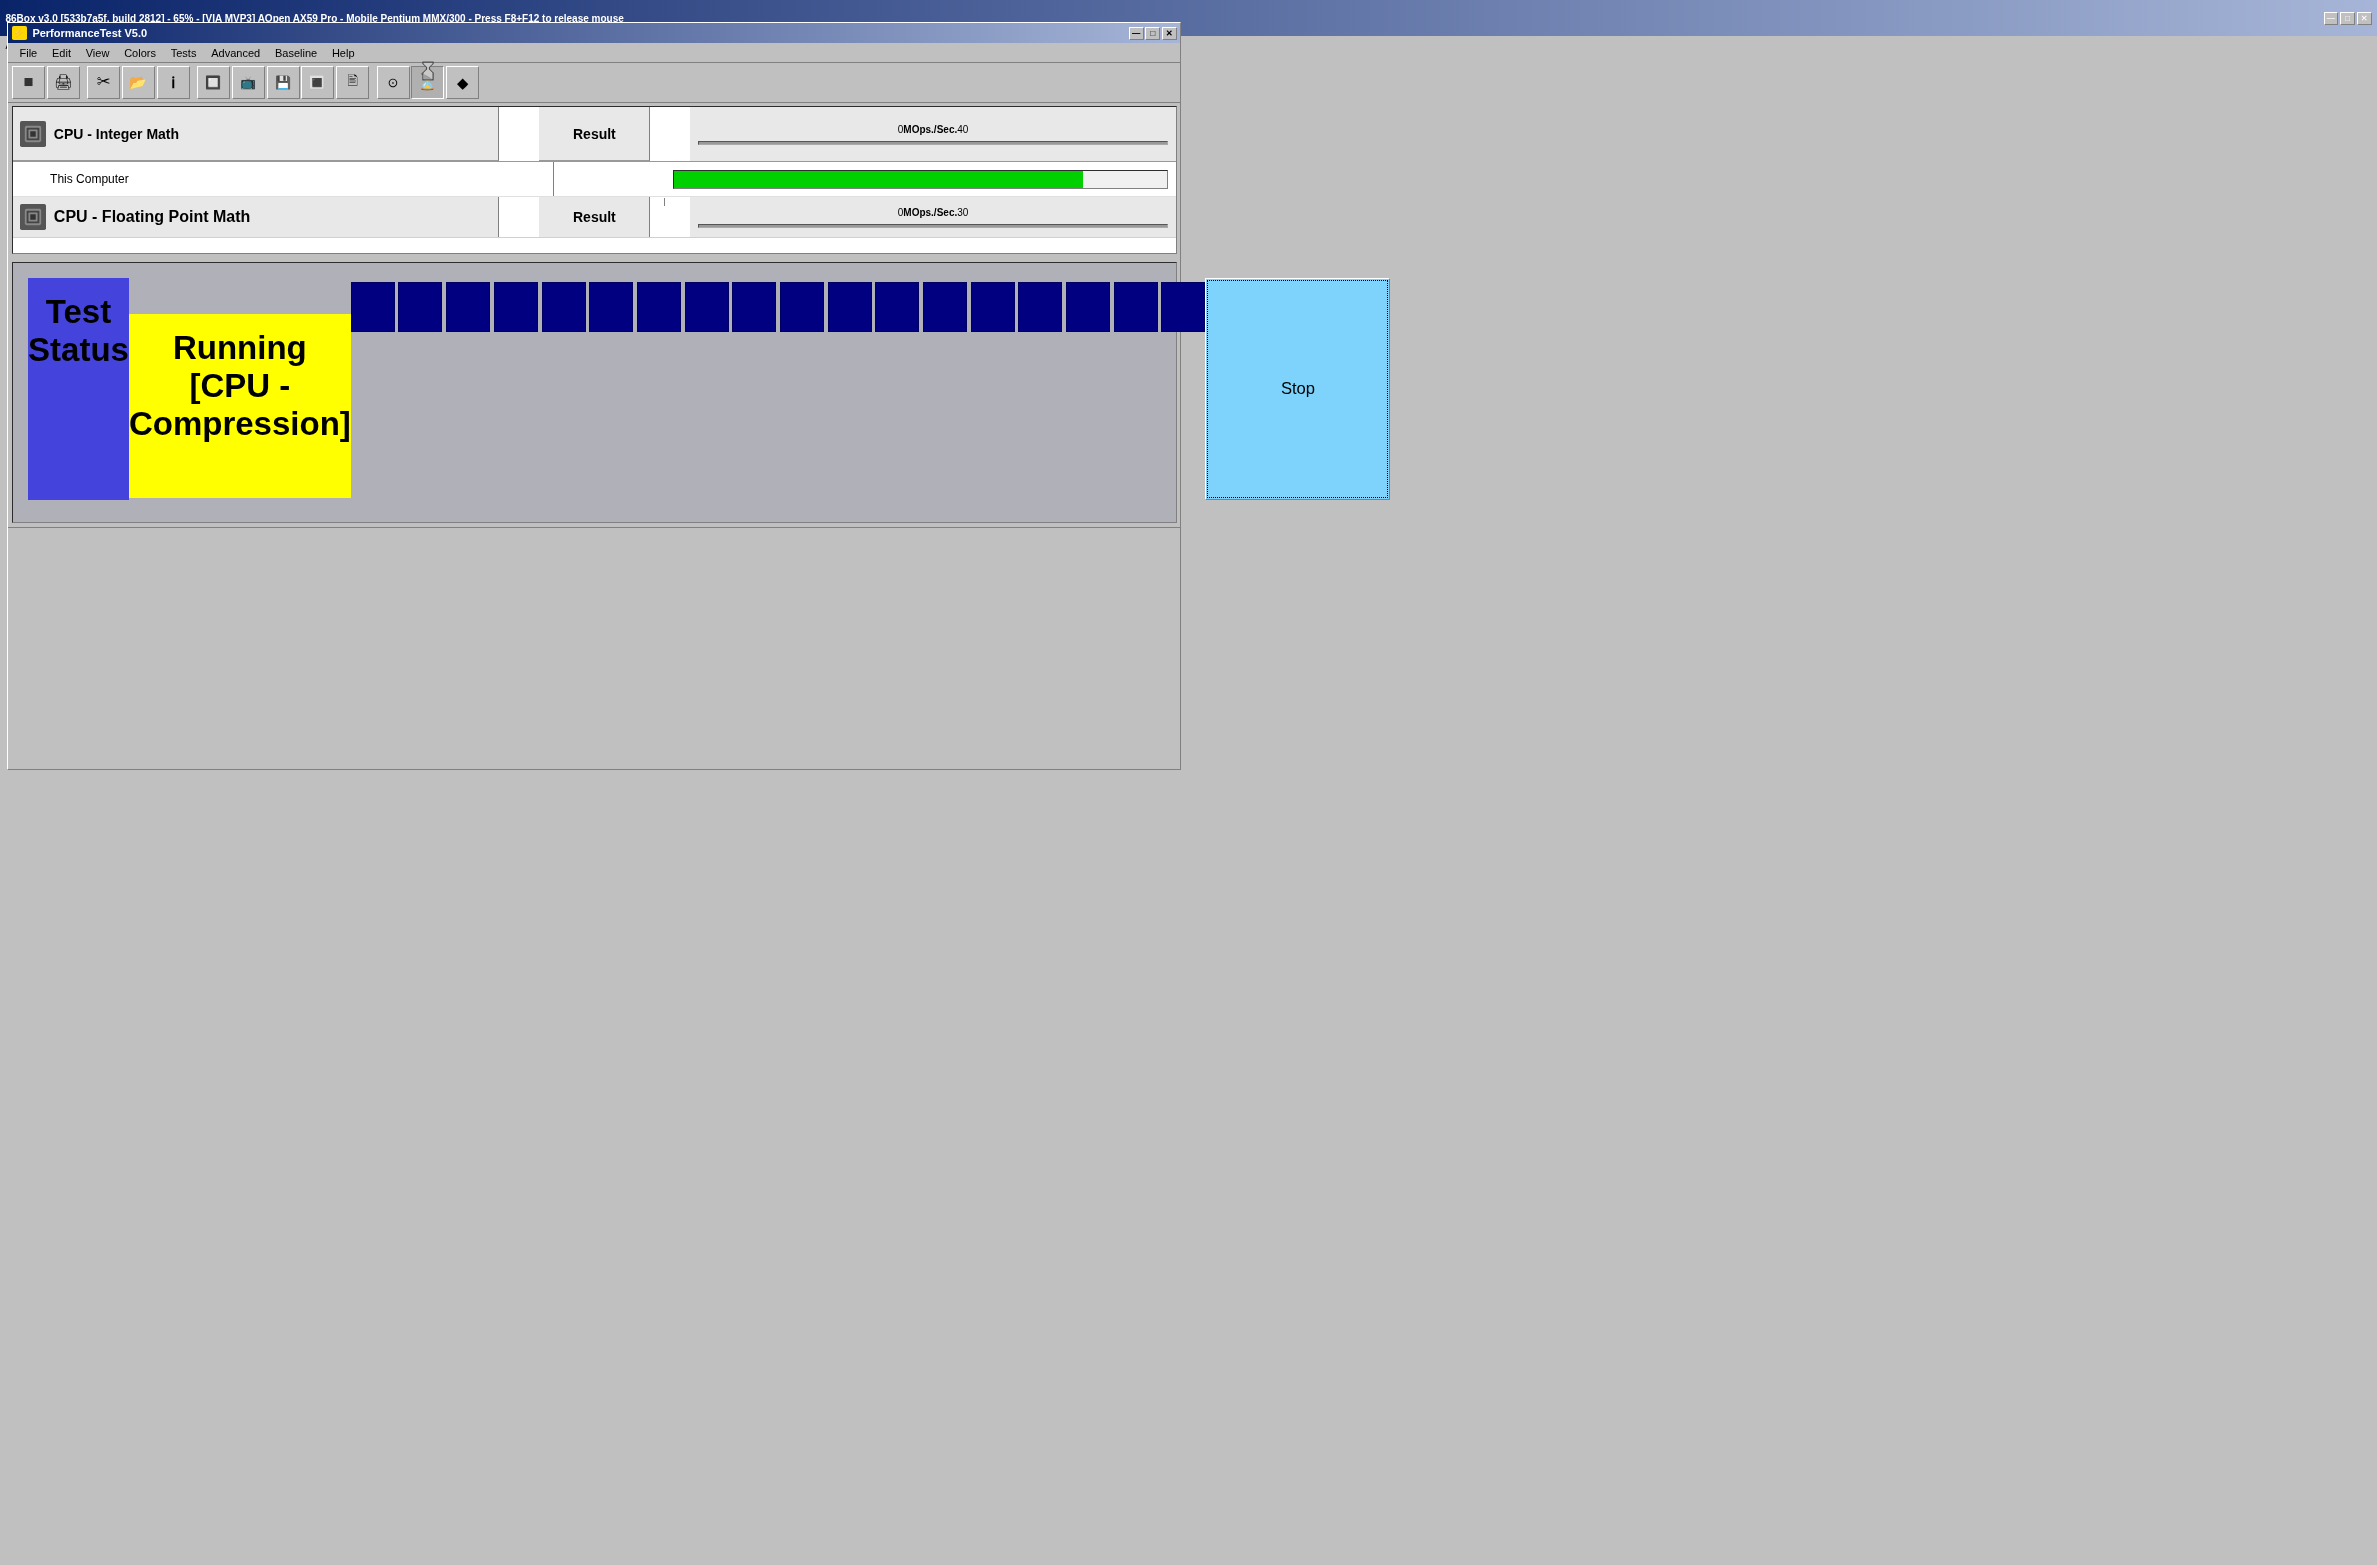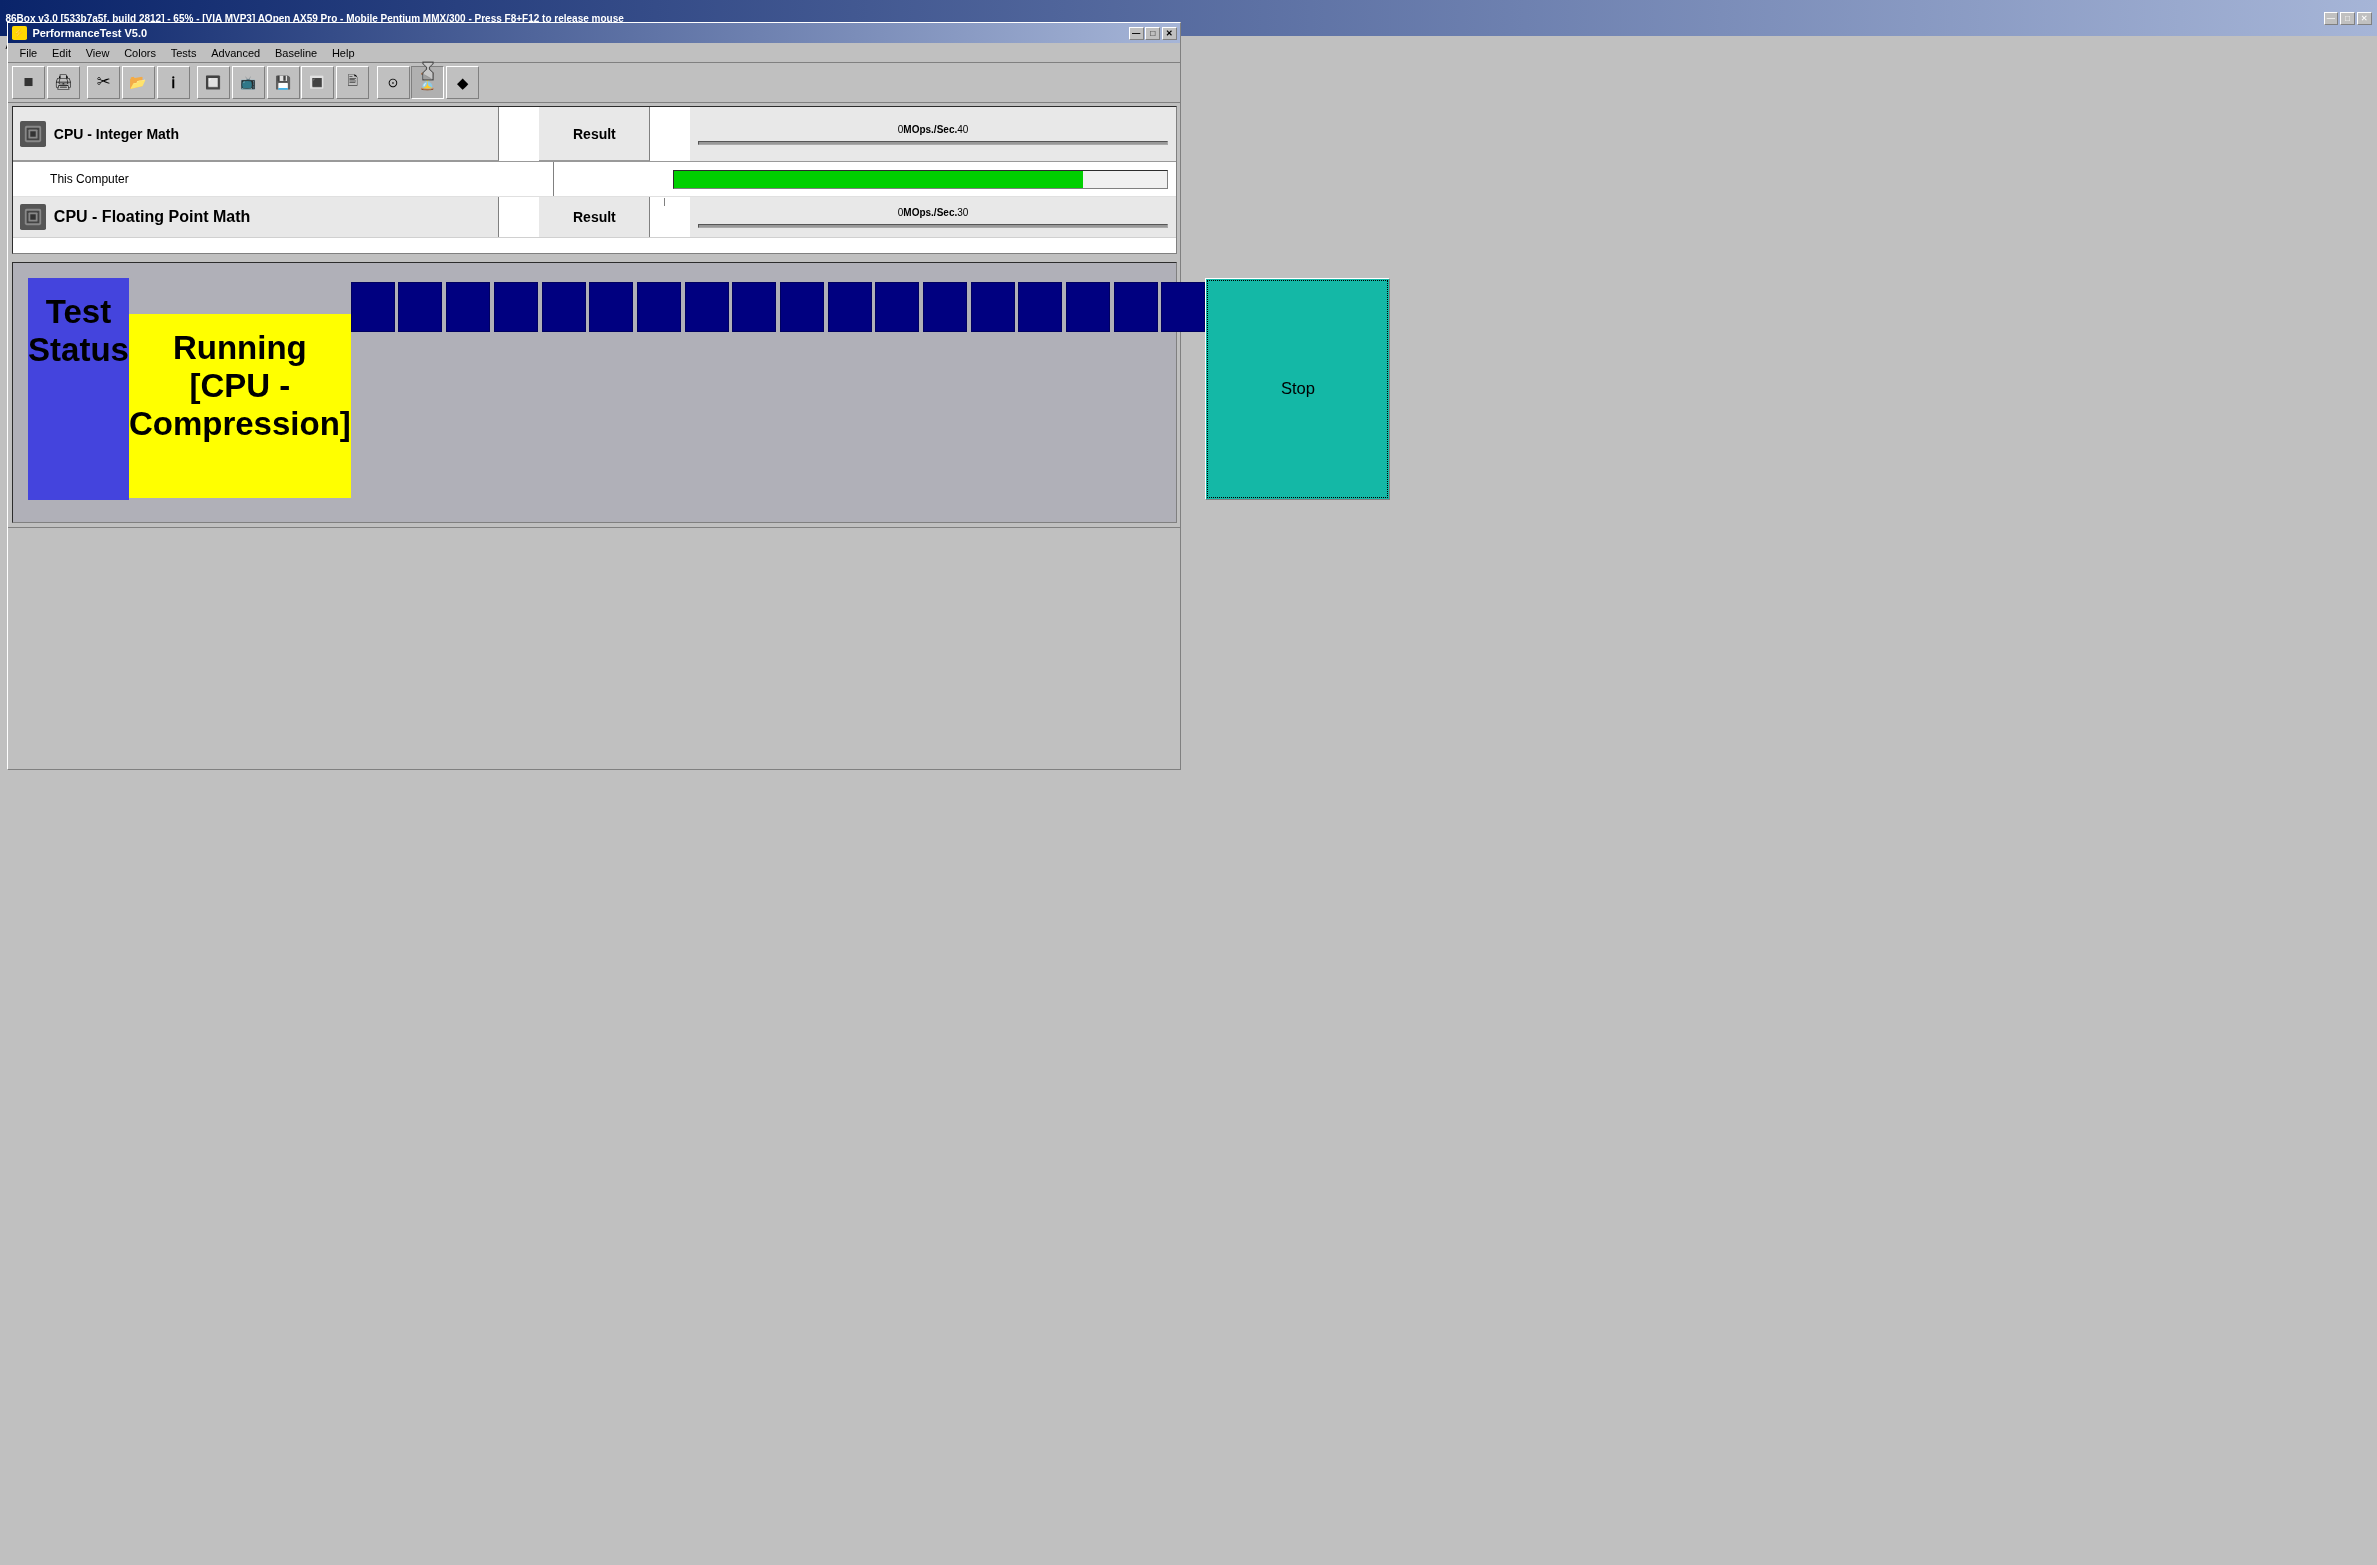--- a/index.html
+++ b/index.html
@@ -271,21 +271,21 @@
 
     
     .stop-btn-container {
       display: flex;
       justify-content: center;
       margin-bottom: 7.4px;
     }
     .stop-btn {
       width: 185px;
       padding: 7.4px 0;
-      background: #14b8a6;
+      background: #7dd3fc;
       border: 1.8px solid;
       border-color: #fff #808080 #808080 #fff;
       outline: 1.8px dotted #000;
       outline-offset: -3.7px;
       font-size: 16.6px;
       cursor: pointer;
       text-align: center;
     }
 
     

